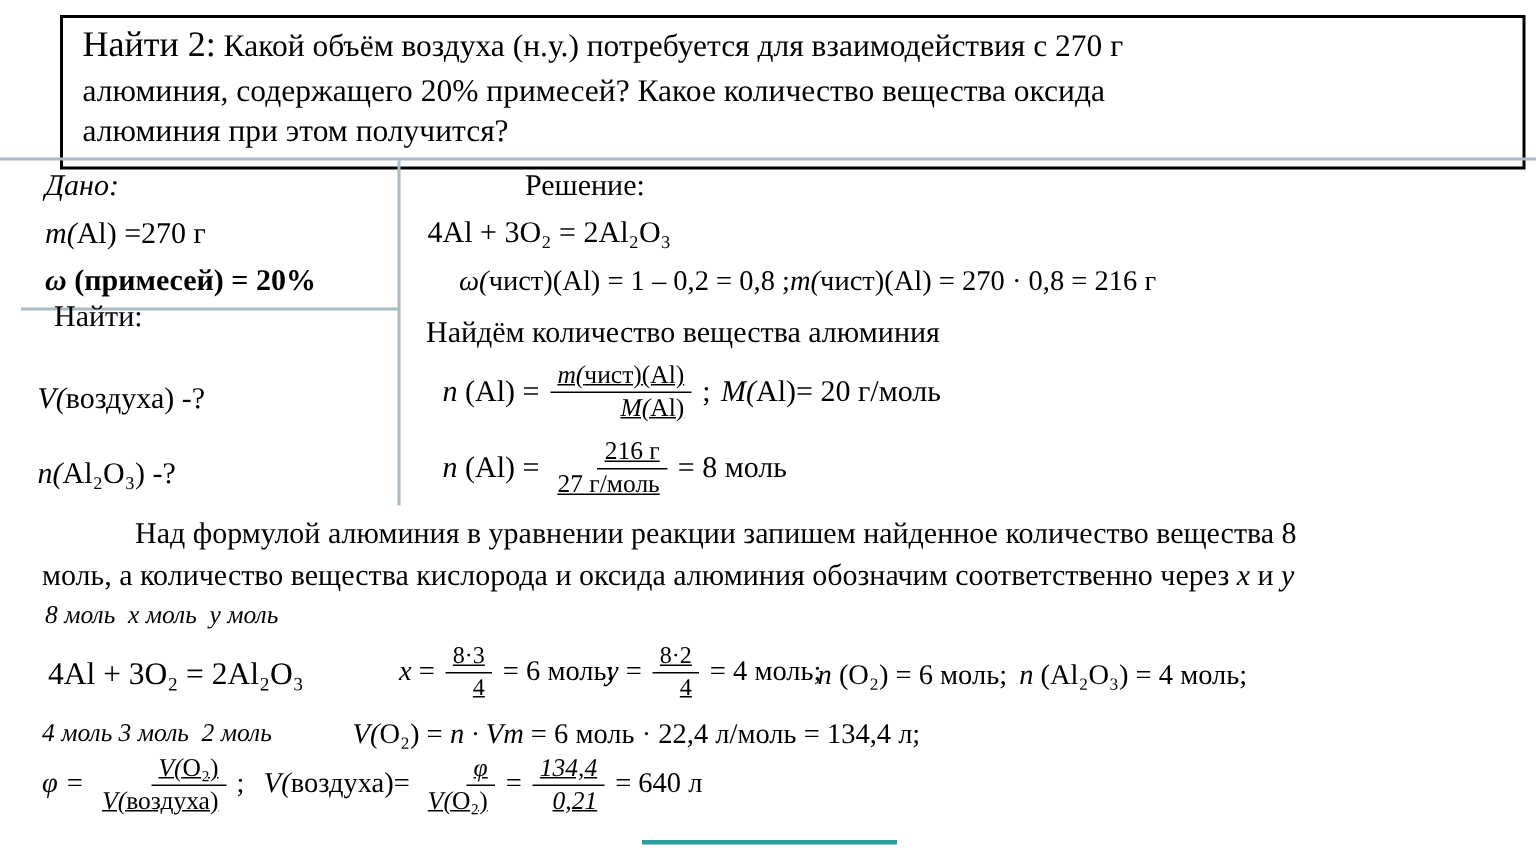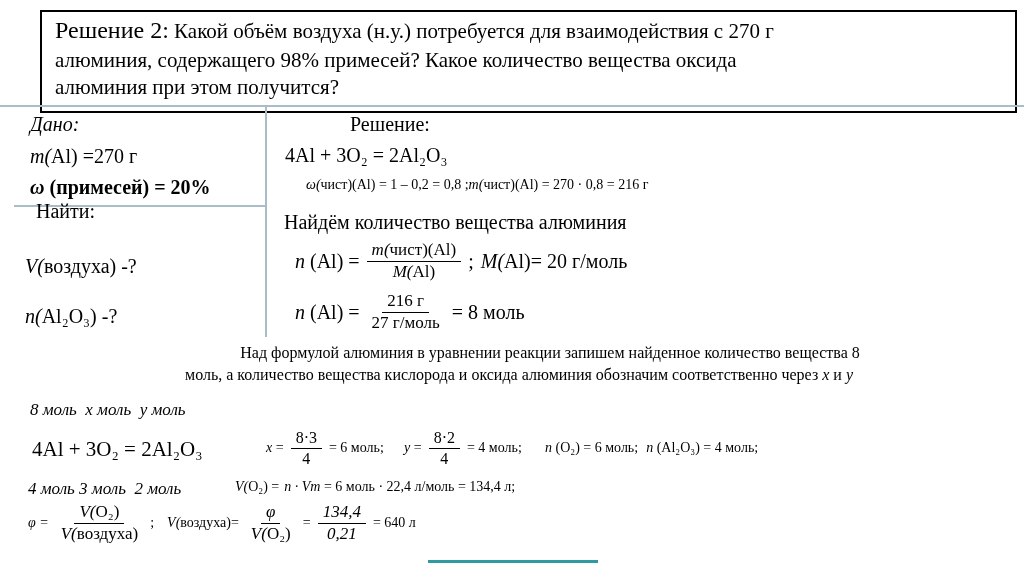--- a/index.html
+++ b/index.html
@@ -4,59 +4,59 @@
 <style>
   html,body{margin:0;padding:0;}
   body{
     width:1024px;height:574px;background:#ffffff;color:#000;
     font-family:"Liberation Serif","DejaVu Serif",serif;
     -webkit-font-smoothing:antialiased;
   }
   .slide{position:relative;width:1024px;height:574px;background:#ffffff;overflow:hidden;}
   .abs{position:absolute;}
   .t17{font-size:17px;}
-  .t19{font-size:14px;}
+  .t19{font-size:19px;}
   .t20{font-size:20px;}
   .t21{font-size:21px;}
   .it{font-style:italic;}
   .ib{display:inline-block;}
   .fli::first-letter{font-style:italic;}
   .pre{white-space:pre;}
   .mr6{margin-right:8px;}
   .mr5{margin-right:5px;}
 
   .title-box{
     left:40px;top:10px;width:947px;height:93px;
     border:2px solid #000;padding:3px 13px;
     font-size:21px;line-height:1.32;
   }
   .title-label{font-size:24px;}
 
   .row{display:flex;align-items:center;gap:7px;}
 
-  .frac{display:inline-flex;flex-direction:column;align-items:center;line-height:1.22;text-align:center;}
+  .frac{display:inline-flex;flex-direction:column;align-items:flex-end;line-height:1.22;text-align:center;text-decoration:underline;}
   .frac .num{display:block;border-bottom:1.5px solid #000;padding:0 5px;}
   .frac .den{display:block;padding:0 5px;}
   .f17{font-size:17px;}
   .f16{font-size:16px;}
 
   .hline,.vline{background:#a9bcc7;}
   .accent{background:#2e9ba1;}
 
-  .narrative{width:982px;font-size:16px;line-height:1.4;text-align:center;}
+  .narrative{width:982px;font-size:20px;line-height:1.4;}
   .narrative .indent{padding-left:62px;}
 </style>
 </head>
 <body>
 
 <div class="slide">
 
   <div class="abs title-box">
-    <div><span class="title-label">Решение 2:</span><span> Какой объём воздуха (н.у.) потребуется для взаимодействия с 270 г</span></div>
-    <div>алюминия, содержащего 98% примесей? Какое количество вещества оксида</div>
+    <div><span class="title-label">Найти 2:</span><span> Какой объём воздуха (н.у.) потребуется для взаимодействия с 270 г</span></div>
+    <div>алюминия, содержащего 20% примесей? Какое количество вещества оксида</div>
     <div>алюминия при этом получится?</div>
   </div>
 
   <div class="abs hline" style="left:0;top:105px;width:1024px;height:2px;"></div>
   <div class="abs vline" style="left:265px;top:107px;width:2px;height:230px;"></div>
   <div class="abs hline" style="left:14px;top:205px;width:252px;height:2px;"></div>
 
   <div class="abs t20" style="left:30px;top:113px;font-style:italic;">Дано:</div>
   <div class="abs t20 fli" style="left:30px;top:145px;">m(Al) =270 г</div>
   <div class="abs t20 fli" style="left:30px;top:176px;font-weight:bold;">ω (примесей) = 20%</div>

